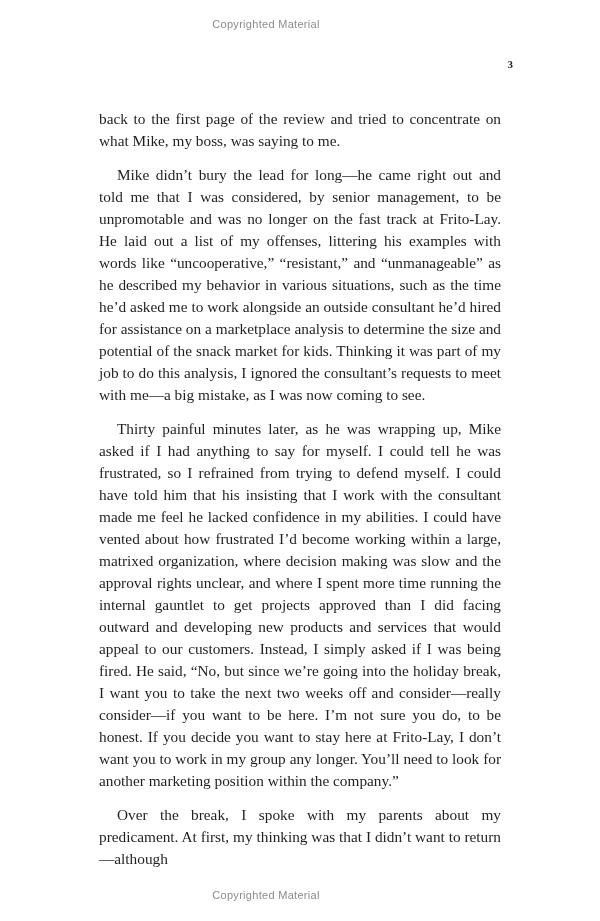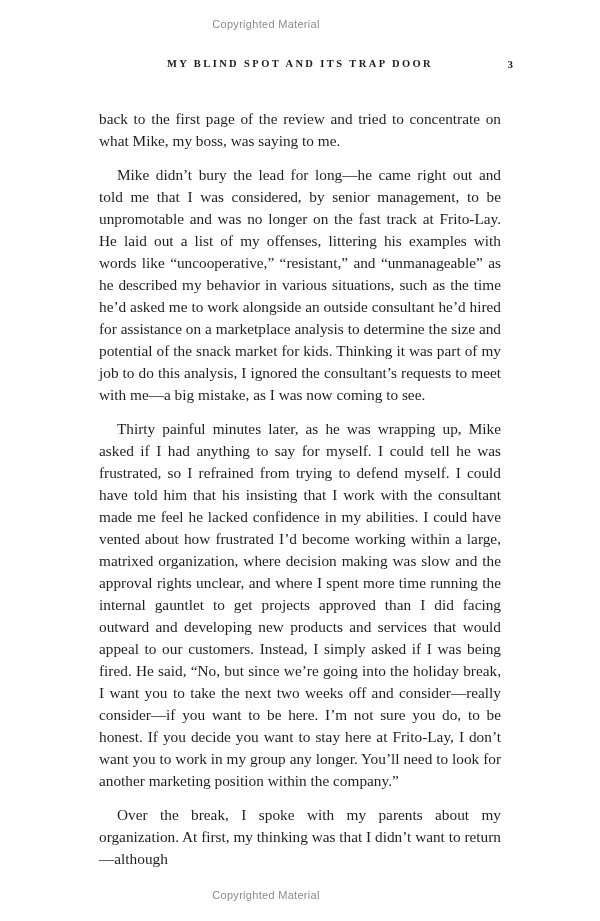--- a/index.html
+++ b/index.html
@@ -77,26 +77,25 @@
   }
 </style>
 </head>
 <body>
 
 <div class="page">
 
   <div class="copyright top">Copyrighted Material</div>
 
   <div class="running-header">
-    <span class="running-head">MY BLIND SPOT AND ITS TRAP DOOR</span>
     <span class="page-number">3</span>
   </div>
 
   <div class="body-text">
     <p>back to the first page of the review and tried to concentrate on what Mike, my boss, was saying to me.</p>
     <p class="indent">Mike didn’t bury the lead for long—he came right out and told me that I was considered, by senior management, to be unpromotable and was no longer on the fast track at Frito-Lay. He laid out a list of my offenses, littering his examples with words like “uncooperative,” “resistant,” and “unmanageable” as he described my behavior in various situations, such as the time he’d asked me to work alongside an outside consultant he’d hired for assistance on a marketplace analysis to determine the size and potential of the snack market for kids. Thinking it was part of my job to do this analysis, I ignored the consultant’s requests to meet with me—a big mistake, as I was now coming to see.</p>
     <p class="indent">Thirty painful minutes later, as he was wrapping up, Mike asked if I had anything to say for myself. I could tell he was frustrated, so I refrained from trying to defend myself. I could have told him that his insisting that I work with the consultant made me feel he lacked confidence in my abilities. I could have vented about how frustrated I’d become working within a large, matrixed organization, where decision making was slow and the approval rights unclear, and where I spent more time running the internal gauntlet to get projects approved than I did facing outward and developing new products and services that would appeal to our customers. Instead, I simply asked if I was being fired. He said, “No, but since we’re going into the holiday break, I want you to take the next two weeks off and consider—really consider—if you want to be here. I’m not sure you do, to be honest. If you decide you want to stay here at Frito-Lay, I don’t want you to work in my group any longer. You’ll need to look for another marketing position within the company.”</p>
-    <p class="indent">Over the break, I spoke with my parents about my organization. At first, my thinking was that I didn’t want to return—although</p>
+    <p class="indent">Over the break, I spoke with my parents about my predicament. At first, my thinking was that I didn’t want to return—although</p>
   </div>
 
   <div class="copyright bottom">Copyrighted Material</div>
 
 </div>
 
 </body></html>

